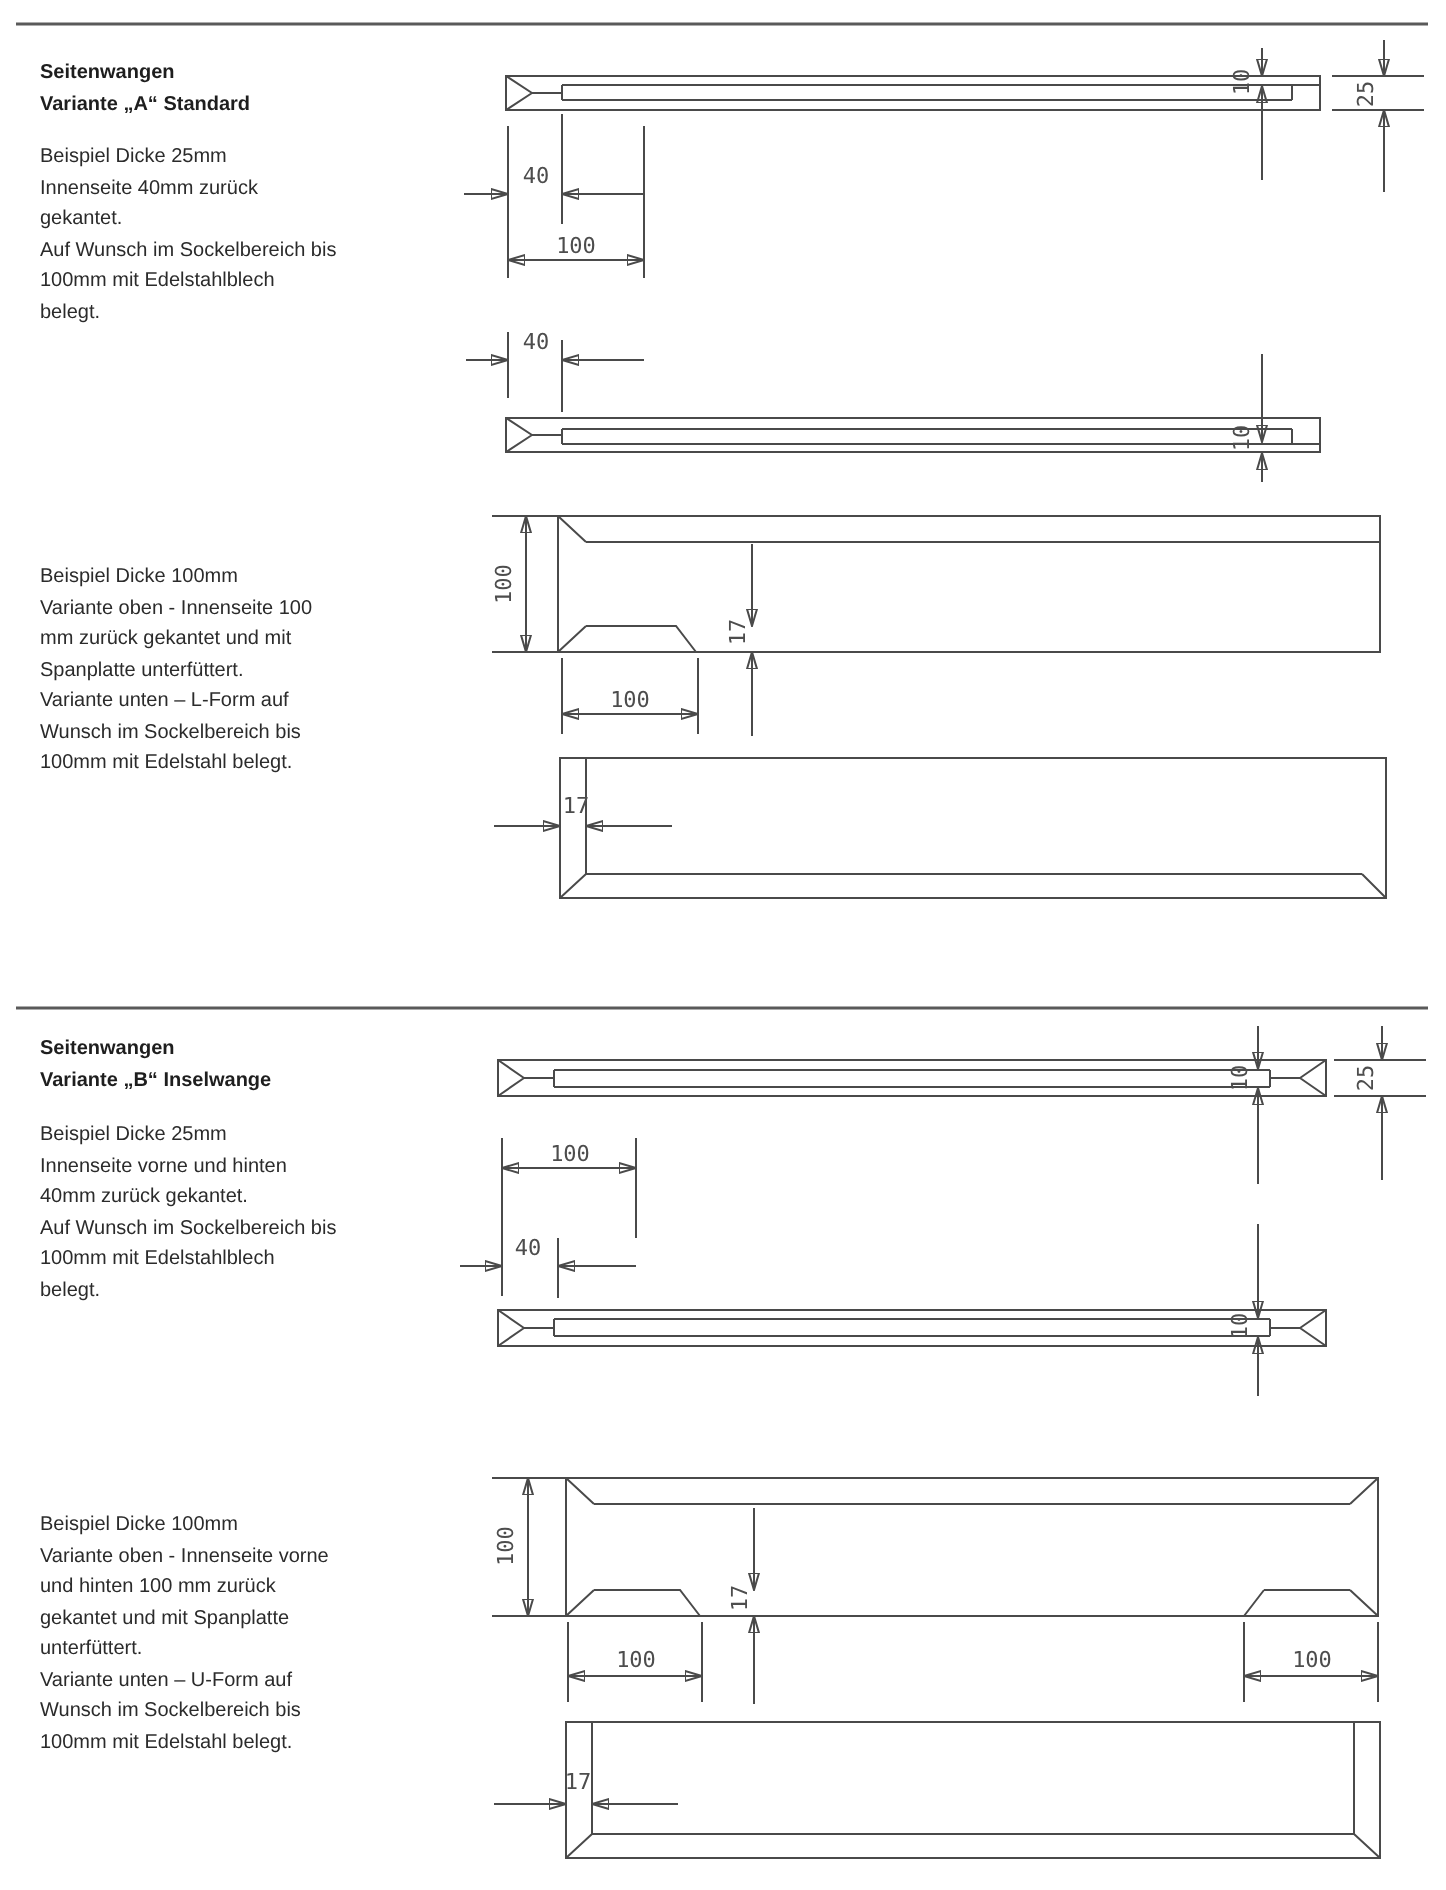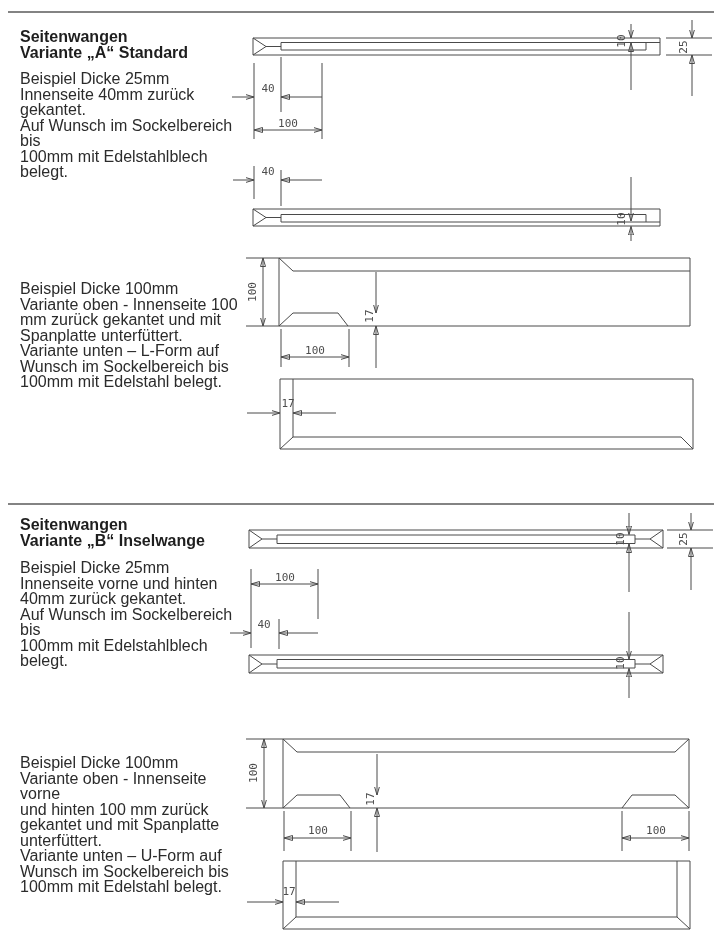--- a/index.html
+++ b/index.html
@@ -5,21 +5,21 @@
   html,body{margin:0;padding:0;background:#e8e8e8;}
   .page{
     position:relative;
     width:723px;height:945px;
     background:#ffffff;
     font-family:"Liberation Sans","DejaVu Sans",sans-serif;
     overflow:hidden;
   }
   .tb{
     position:absolute;left:20px;width:228px;
-    font-size:16px;line-height:15.5px;color:#2b2b2b;
+    font-size:10px;line-height:15.5px;color:#2b2b2b;
     white-space:pre-line;
   }
   .tb.title{font-weight:bold;color:#1e1e1e;}
   svg.draw{position:absolute;left:0;top:0;}
   svg.draw path, svg.draw line{stroke:#4a4a4a;stroke-width:1;fill:none;}
   svg.draw .rule{stroke:#5a5a5a;stroke-width:1.4;}
   svg.draw text.dim{
     font-family:"DejaVu Sans Mono","Liberation Mono",monospace;
     font-size:11px;fill:#4d4d4d;stroke:none;
     text-anchor:middle;dominant-baseline:central;

